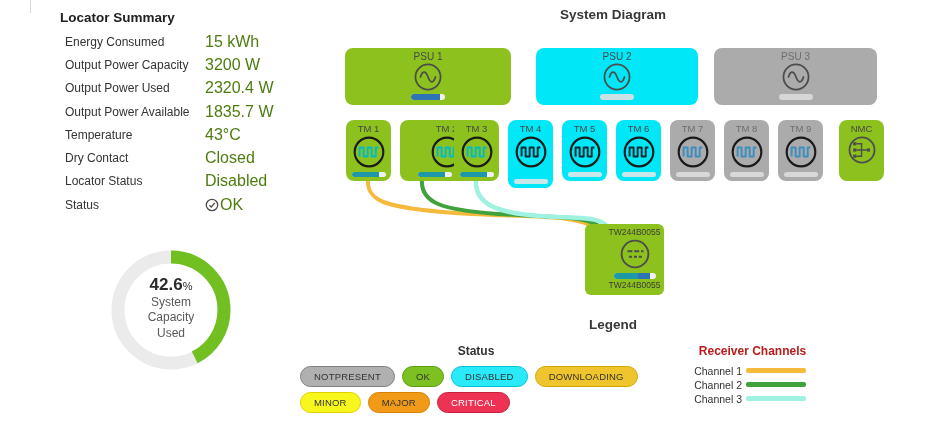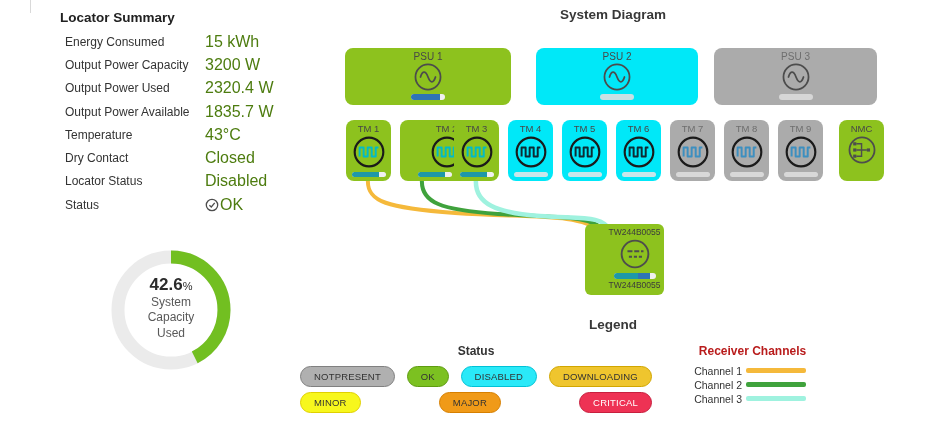--- a/index.html
+++ b/index.html
@@ -27,21 +27,21 @@
   .icon-row{display:flex;justify-content:center;margin-top:0;}
   .pbar{position:absolute;left:50%;transform:translateX(-50%);height:6px;border-radius:3px;overflow:hidden;display:flex;}
   .pbar div{height:100%;}
   #conn-svg{left:0;top:0;z-index:1;pointer-events:none;}
   
   #receiver{display:flex;flex-direction:column;align-items:center;padding-left:20px;}
   .rlabel{font-size:8.5px;color:#3c3c3c;line-height:10px;}
   
   #legend-title{left:345px;top:317px;width:536px;text-align:center;font-size:13.5px;font-weight:bold;color:#383838;}
   #status-title{left:340px;top:344px;width:272px;text-align:center;font-size:12px;font-weight:bold;color:#333;}
-  .badge-row{position:absolute;left:300px;width:352px;display:flex;justify-content:space-between;gap:7px;}
+  .badge-row{position:absolute;left:300px;width:352px;display:flex;justify-content:flex-start;gap:7px;}
   #badge-row-1{top:366px;}
   #badge-row-2{top:392px;}
   .badge{height:19px;line-height:19px;padding:0 13px;border-radius:11px;border:1.5px solid;
          font-size:9.5px;letter-spacing:.2px;color:#333;white-space:nowrap;}
   #channels{left:690px;top:344px;width:125px;}
   #channels-title{text-align:center;font-size:12px;font-weight:bold;color:#b91c1c;}
   .chrow{display:flex;align-items:center;height:13px;margin-top:1px;}
   .chlabel{width:52px;text-align:right;font-size:10.5px;color:#333;}
   .chline{width:60px;height:5px;border-radius:2px;margin-left:4px;}
 </style>
@@ -168,21 +168,21 @@
       <div class="icon-row" style="margin-top: 1px;">
         <svg width="34" height="34" viewBox="0 0 38 38">
           <circle cx="19" cy="19" r="16" fill="none" stroke="#1A1A1A" stroke-width="2.4"></circle>
           <path d="M8.5 24 V14 H13 V24 H17.5 V14 H22 V24 H26.5 V14 H29.5" fill="none" stroke="#00BBC9" stroke-width="2.2" stroke-linejoin="round"></path>
         </svg>
       </div>
       <div class="pbar" style="width: 34px; height: 5.5px; bottom: 4px; background: rgb(240, 240, 240);">
         <div style="width: 82%; background: rgb(30, 152, 168);"></div>
       </div>
     </div>
-    <div class="card" style="left: 508px; top: 120px; width: 45px; height: 61px; background: rgb(0, 232, 248);">
+    <div class="card" style="left: 508px; top: 120px; width: 45px; height: 68px; background: rgb(0, 232, 248);">
       <div class="clabel" style="font-size: 9.5px;">TM 4</div>
       <div class="icon-row" style="margin-top: 1px;">
         <svg width="34" height="34" viewBox="0 0 38 38">
           <circle cx="19" cy="19" r="16" fill="none" stroke="#1A1A1A" stroke-width="2.4"></circle>
           <path d="M8.5 24 V14 H13 V24 H17.5 V14 H22 V24 H26.5 V14 H29.5" fill="none" stroke="#0E2B33" stroke-width="2.2" stroke-linejoin="round"></path>
         </svg>
       </div>
       <div class="pbar" style="width: 34px; height: 5.5px; bottom: 4px; background: rgb(201, 230, 234);"></div>
     </div>
     <div class="card" style="left: 562px; top: 120px; width: 45px; height: 61px; background: rgb(0, 232, 248);">

